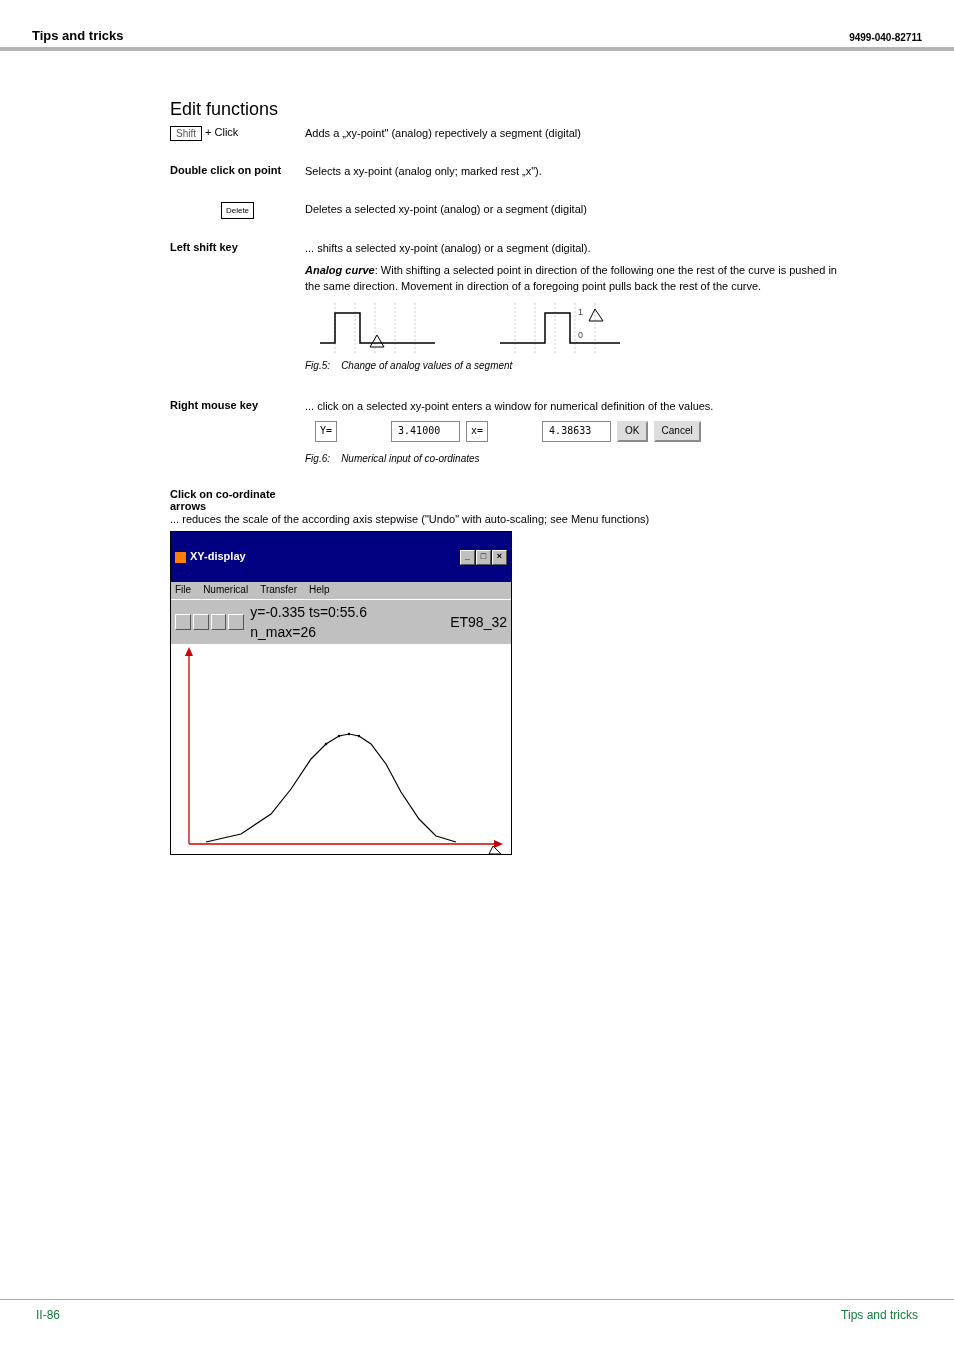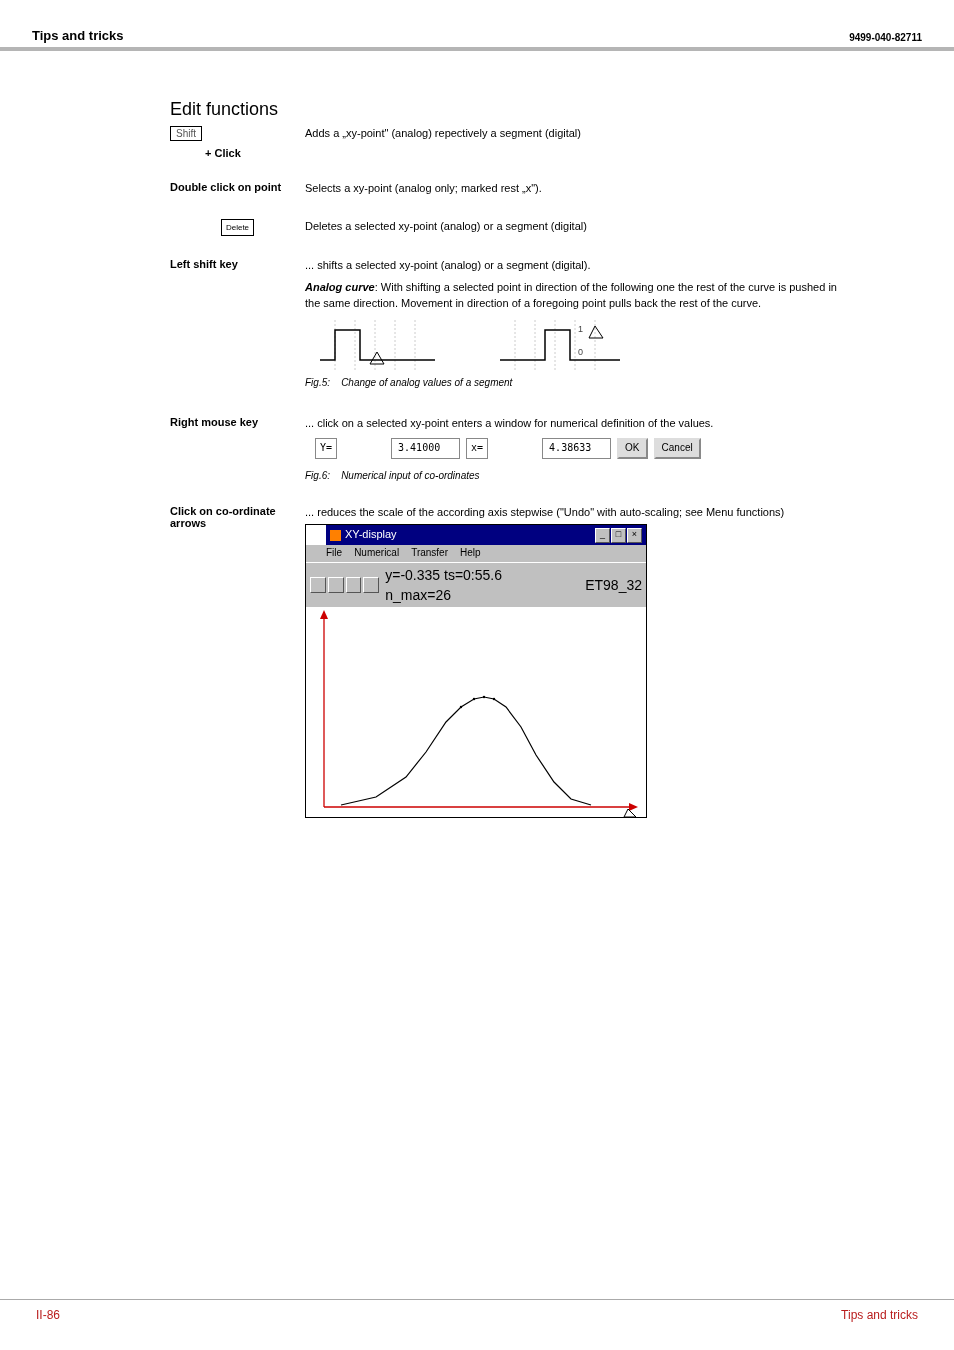--- a/index.html
+++ b/index.html
@@ -64,22 +64,21 @@
   }
   .delete-key {
     display: inline-block;
     border: 1px solid #000;
     padding: 3px 4px;
     font-size: 8px;
     background: #fff;
   }
   .plus-click {
     font-size: 11px;
-    font-weight: bold;
-    margin-top: 21px;
+    font-weight: normal;
   }
   .ital-bold {
     font-style: italic;
     font-weight: bold;
   }
   .fig-caption {
     font-style: italic;
     font-size: 10px;
     margin-top: 6px;
   }
@@ -120,26 +119,25 @@
   .xy-window {
     width: 340px;
     border: 1px solid #000;
     background: #fff;
     margin-top: 3px;
   }
   .xy-title {
     background: #000080;
     color: #fff;
     font-size: 11px;
-    font-weight: normal;
-    padding: 2px 4px;
+    font-weight: bold;
+    padding: 17px 4px;
     display: flex;
     align-items: center;
     justify-content: space-between;
-    margin-left: 20px;
   }
   .xy-title-left { display:flex; align-items:center; gap:4px;}
   .xy-icon {
     width: 11px; height: 11px; background: #ff8000;
   }
   .win-ctrls {
     display: flex;
   }
   .win-ctrl {
     width: 13px;
@@ -150,21 +148,21 @@
     border-bottom-color: #555;
     font-size: 9px;
     line-height: 11px;
     text-align: center;
     color: #000;
     margin-left: 1px;
   }
   .xy-menubar {
     background: #c0c0c0;
     font-size: 10px;
-    padding: 1px 20px;
+    padding: 1px 4px;
     display: flex;
     gap: 12px;
   }
   .xy-toolbar {
     background: #c0c0c0;
     font-size: 14px;
     padding: 2px 4px;
     display: flex;
     align-items: center;
     gap: 2px;
@@ -181,21 +179,21 @@
     height: 210px;
     background: #fff;
     position: relative;
   }
   .footer {
     display: flex;
     justify-content: space-between;
     padding: 8px 36px 10px 36px;
     border-top: 1px solid #aaa;
     font-size: 12px;
-    color: #b91c1c;
+    color: #15803d;
     position: absolute;
     left:0; right:0;
     bottom: 18px;
   }
   .page {
     position: relative;
     min-height: 1350px;
   }
 </style>
 </head>
@@ -284,21 +282,21 @@
         <span class="btn3d">OK</span>
         <span class="btn3d">Cancel</span>
       </div>
       <div class="fig-caption">
         <span>Fig.6:</span>&nbsp;&nbsp;&nbsp;
         <span>Numerical input of co-ordinates</span>
       </div>
     </div>
   </div>
 
-  <div class="row" style="margin-top:14px;">
+  <div class="row" style="margin-top:14px;flex-direction:column;">
     <div class="label-col label-bold">Click on co-ordinate arrows</div>
     <div class="desc-col">
       <div>... reduces the scale of the according axis stepwise ("Undo" with auto-scaling; see Menu functions)</div>
 
       <div class="xy-window">
         <div class="xy-title">
           <div class="xy-title-left">
             <span class="xy-icon"></span>
             <span>XY-display</span>
           </div>

